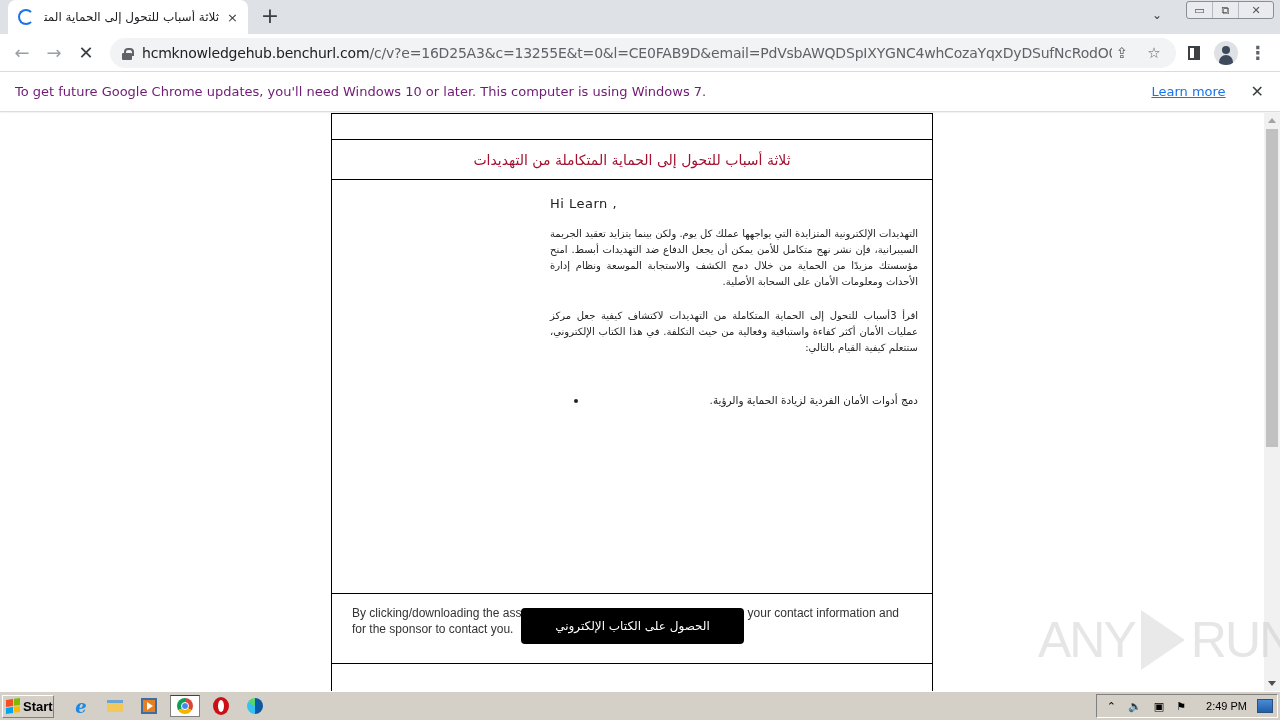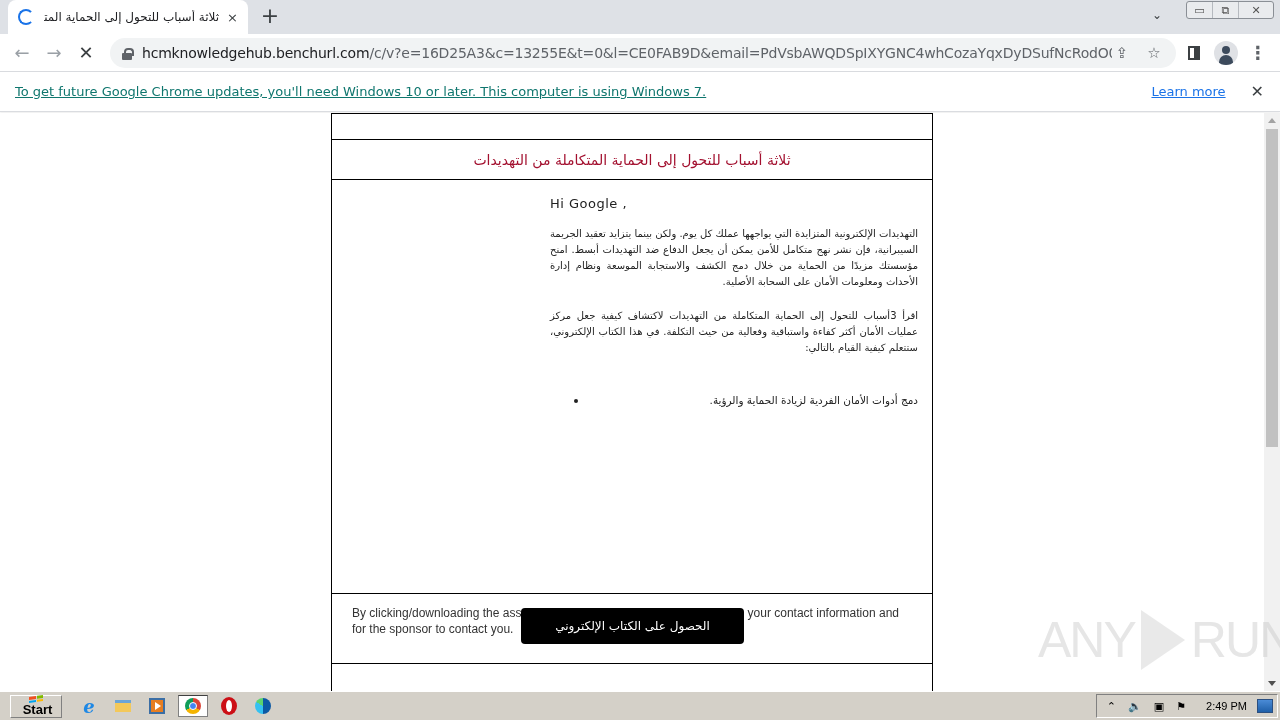--- a/index.html
+++ b/index.html
@@ -30,21 +30,21 @@
   .url-path { color: #5f6368; }
   .omni-icon { width: 20px; height: 20px; font-size: 15px; line-height: 20px; text-align: center; color: #5f6368; margin-right: 12px; cursor: pointer; }
   .tb-right { position: absolute; top: 7px; height: 24px; font-size: 16px; line-height: 24px; text-align: center; color: #5f6368; cursor: pointer; }
   .avatar { width: 24px; height: 24px; border-radius: 50%; background: #dfe1e5; position: relative; overflow: hidden; }
   .avatar::before { content: ""; position: absolute; left: 8px; top: 5px; width: 8px; height: 8px; border-radius: 50%; background: #3c4a5c; }
   .avatar::after { content: ""; position: absolute; left: 5px; top: 14px; width: 14px; height: 10px; border-radius: 7px 7px 0 0; background: #3c4a5c; }
   .side-panel-icon { width: 12px; height: 14px; border: 2px solid #3c4043; border-right-width: 6px; margin-top: 5px; display: inline-block; }
 
   
   .infobar { position: absolute; left: 0; top: 72px; width: 1280px; height: 40px; background: #fff; border-bottom: 1px solid #dadce0; display: flex; align-items: center; padding-left: 15px; box-shadow: 0 1px 2px rgba(0,0,0,0.08); }
-  .infobar-text { font-size: 13px; color: #0f766e; flex: 1; text-decoration: underline; }
+  .infobar-text { font-size: 13px; color: #701a75; flex: 1; }
   .learn-more { font-size: 13px; color: #1a73e8; text-decoration: underline; margin-right: 25px; cursor: pointer; }
   .infobar-close { font-size: 16px; color: #3c4043; margin-right: 16px; cursor: pointer; }
 
   
   .viewport { position: absolute; left: 0; top: 113px; width: 1264px; height: 578px; background: #fff; overflow: hidden; }
   .email { position: absolute; left: 331px; top: 0; width: 602px; border-left: 1px solid #000; border-right: 1px solid #000; height: 600px; }
   .row-top { height: 27px; border-top: 1px solid #000; border-bottom: 1px solid #000; }
   .row-headline { height: 40px; border-bottom: 1px solid #000; display: flex; align-items: center; justify-content: center; }
   .headline { color: #a3102f; font-size: 14px; direction: rtl; font-family: "DejaVu Sans", sans-serif; }
   .row-body { height: 414px; position: relative; border-bottom: 1px solid #000; }
@@ -64,21 +64,21 @@
   .vscroll-up { position: absolute; left: 4px; top: 5px; width: 0; height: 0; border-left: 4px solid transparent; border-right: 4px solid transparent; border-bottom: 5px solid #a3a3a3; cursor: pointer; }
   .vscroll-thumb { position: absolute; left: 2px; top: 16px; width: 12px; height: 318px; background: #c1c1c1; cursor: pointer; }
   .vscroll-down { position: absolute; left: 4px; bottom: 5px; width: 0; height: 0; border-left: 4px solid transparent; border-right: 4px solid transparent; border-top: 5px solid #505050; cursor: pointer; }
 
   
   .watermark { position: absolute; left: 1038px; top: 610px; font-family: "Liberation Sans", sans-serif; font-size: 50px; color: rgba(200,200,200,0.45); letter-spacing: -2px; font-weight: 400; display: flex; align-items: center; }
   .wm-play { width: 0; height: 0; border-top: 30px solid transparent; border-bottom: 30px solid transparent; border-left: 44px solid rgba(200,200,200,0.4); margin: 0 6px; }
 
   
   .taskbar { position: absolute; left: 0; top: 691px; width: 1280px; height: 29px; background: #d4d0c8; border-top: 1px solid #fff; display: flex; align-items: center; }
-  .start { margin-left: 10px; width: 52px; height: 23px; border: 1px solid #808080; border-top-color: #fff; border-left-color: #fff; background: #d4d0c8; display: flex; align-items: center; padding-left: 3px; font-family: "Liberation Sans", sans-serif; font-weight: bold; font-size: 13px; cursor: pointer; flex-direction: column; }
+  .start { margin-left: 2px; width: 52px; height: 23px; border: 1px solid #808080; border-top-color: #fff; border-left-color: #fff; background: #d4d0c8; display: flex; align-items: center; padding-left: 3px; font-family: "Liberation Sans", sans-serif; font-weight: bold; font-size: 13px; cursor: pointer; }
   .start-flag { width: 14px; height: 14px; margin-right: 3px; display: grid; grid-template-columns: 1fr 1fr; gap: 1px; transform: skewY(-8deg); }
   .start-flag i:nth-child(1) { background: #f25022; } .start-flag i:nth-child(2) { background: #7fba00; }
   .start-flag i:nth-child(3) { background: #00a4ef; } .start-flag i:nth-child(4) { background: #ffb900; }
   .tb-app { width: 26px; height: 22px; margin-left: 8px; display: flex; align-items: center; justify-content: center; cursor: pointer; }
   .tb-app.active { border: 1px solid #808080; border-top-color: #404040; background: #fff; width: 30px; }
   .ie { font-family: "DejaVu Serif", serif; font-style: italic; font-weight: bold; color: #1e88e5; font-size: 18px; }
   .folder { width: 16px; height: 12px; background: #f3c85a; border-top: 3px solid #6ba5d8; }
   .wmp { width: 16px; height: 16px; background: #e67e22; border: 2px solid #3b6ea5; position: relative; }
   .wmp::after { content: ""; position: absolute; left: 4px; top: 2px; border-top: 4px solid transparent; border-bottom: 4px solid transparent; border-left: 6px solid #fff; }
   .chrome-i { width: 16px; height: 16px; border-radius: 50%; background: conic-gradient(#db4437 0 120deg, #f4b400 120deg 240deg, #0f9d58 240deg 360deg); position: relative; }
@@ -132,21 +132,21 @@
   <span class="infobar-close">✕</span>
 </div>
 
 <div class="viewport">
   <div class="email">
     <div class="row-top"></div>
     <div class="row-headline">
       <span class="headline">ثلاثة أسباب للتحول إلى الحماية المتكاملة من التهديدات</span>
     </div>
     <div class="row-body">
-      <div class="greeting">Hi  Google  ,</div>
+      <div class="greeting">Hi  Learn  ,</div>
       <p class="para p1">التهديدات الإلكترونية المتزايدة التي يواجهها عملك كل يوم. ولكن بينما يتزايد تعقيد الجريمة السيبرانية، فإن نشر نهج متكامل للأمن يمكن أن يجعل الدفاع ضد التهديدات أبسط. امنح مؤسستك مزيدًا من الحماية من خلال دمج الكشف والاستجابة الموسعة ونظام إدارة الأحداث ومعلومات الأمان على السحابة الأصلية.</p>
       <p class="para p2">اقرأ 3أسباب للتحول إلى الحماية المتكاملة من التهديدات لاكتشاف كيفية جعل مركز عمليات الأمان أكثر كفاءة واستباقية وفعالية من حيث التكلفة. في هذا الكتاب الإلكتروني، ستتعلم كيفية القيام بالتالي:</p>
       <ul class="bullets">
         <li><span>دمج أدوات الأمان الفردية لزيادة الحماية والرؤية.</span></li>
       </ul>
       <div class="cta">الحصول على الكتاب الإلكتروني</div>
     </div>
     <div class="row-disclaimer">By clicking/downloading the asset, you agree to allow the sponsor to have your contact information and for the sponsor to contact you.</div>
   </div>
 </div>

